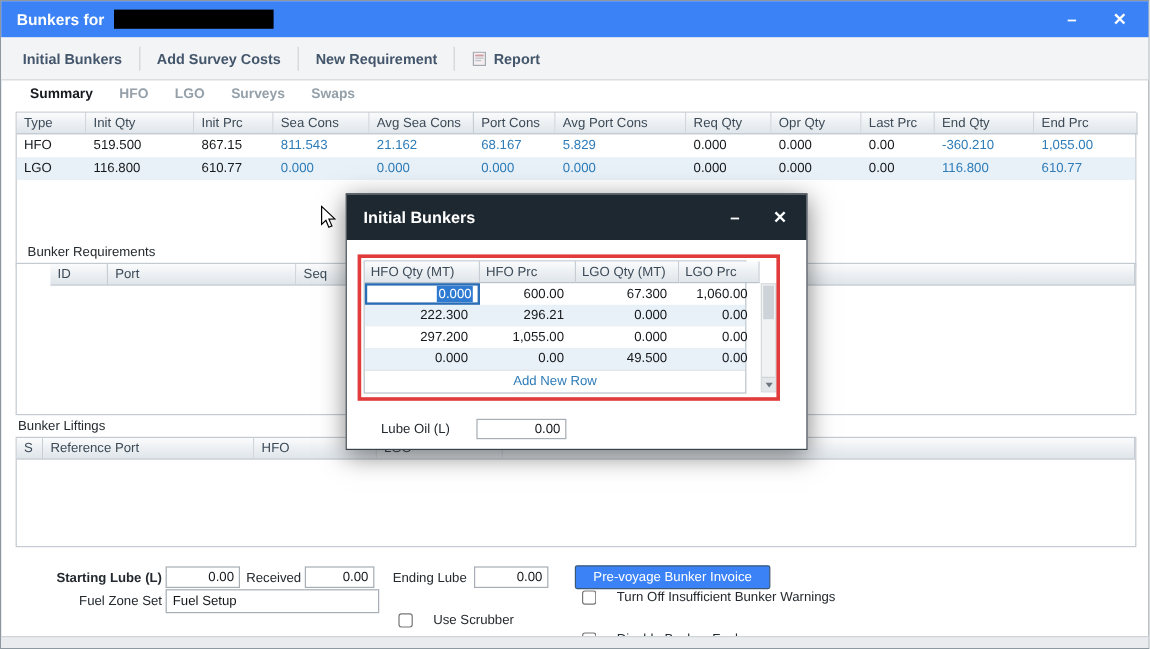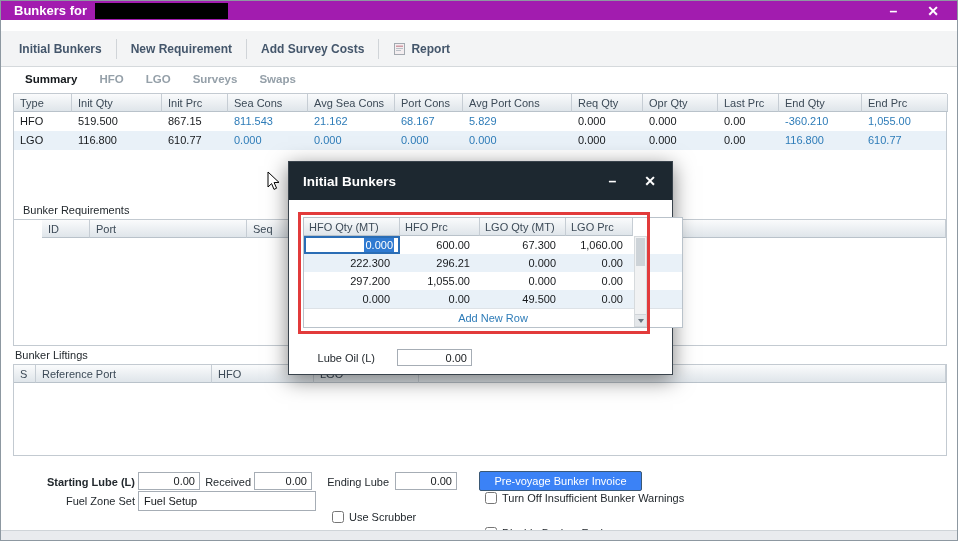--- a/index.html
+++ b/index.html
@@ -2,21 +2,21 @@
 <html><head>
 <meta charset="utf-8">
 <style>
   * { margin:0; padding:0; box-sizing:border-box; }
   html,body { width:958px; height:541px; }
   body { font-family:"Liberation Sans", sans-serif; background:#fff; position:relative; overflow:hidden; }
 
   .window { position:absolute; inset:0; border:1px solid #8d98a1; background:#fff; }
 
   
-  .titlebar { position:absolute; left:0; top:0; right:0; height:19px; background:#a21caf; display:flex; align-items:center; color:#fff; z-index:2; }
+  .titlebar { position:absolute; left:0; top:0; right:0; height:30px; background:#3b82f6; display:flex; align-items:center; color:#fff; z-index:2; }
   .title-text { font-size:13px; font-weight:bold; margin-left:13px; white-space:nowrap; }
   .redacted { width:133px; height:16px; background:#000; margin-left:8px; }
   .win-controls { margin-left:auto; display:flex; align-items:center; gap:30px; margin-right:18px; }
   .win-btn { color:#fff; font-size:14px; font-weight:bold; cursor:default; line-height:14px; }
 
   
   .toolbar { position:absolute; top:30px; left:0; right:0; height:36px; background:#f3f4f5; border-bottom:1px solid #d5d9dc; display:flex; align-items:center; padding-left:4px; }
   .tb-item { font-size:12px; font-weight:bold; color:#44566b; padding:3px 14px; display:flex; align-items:center; gap:5px; white-space:nowrap; }
   .tb-item + .tb-item { border-left:1px solid #d0d4d8; }
 
@@ -39,30 +39,30 @@
   .num { text-align:left; }
   .blue { color:#2e7cb8; }
   .row-alt { background:#e9f1f8; }
   .sec-label { position:absolute; left:14px; font-size:11px; color:#23292e; }
 
   
   .f-label { position:absolute; font-size:11px; color:#23292e; text-align:right; white-space:nowrap; }
   .f-input { position:absolute; height:18px; border:1px solid #a6adb5; font-size:11px; text-align:right; padding:0 4px; background:#fff; color:#16191c; font-family:inherit; }
   .combo { position:absolute; left:137px; top:490px; width:178px; height:20px; border:1px solid #a6adb5; background:#fff; font-size:11px; line-height:18px; padding-left:5px; color:#16191c; }
   .invoice-btn { position:absolute; left:478px; top:470px; width:163px; height:20px; background:#3b82f6; border:1px solid #3b5874; border-radius:2px; color:#fff; font-size:11px; font-family:inherit; text-align:center; line-height:18px; }
-  .chk-row { position:absolute; display:flex; align-items:flex-start; gap:5px; font-size:11px; color:#23292e; white-space:nowrap; }
+  .chk-row { position:absolute; display:flex; align-items:flex-start; gap:17px; font-size:11px; color:#23292e; white-space:nowrap; }
   .chk-row input { width:12px; height:12px; margin:0; }
   .bottom-strip { position:absolute; left:0; right:0; bottom:0; height:10px; background:#e9ebee; border-top:1px solid #cfd4d8; }
 
   
   #modal { position:absolute; left:287px; top:160px; width:385px; height:214px; background:#fff; border:1px solid #39434c; box-shadow:0 5px 20px rgba(0,0,0,0.5); z-index:10; }
   .modal-titlebar { height:38px; background:#1d2830; display:flex; align-items:center; color:#fff; }
   .modal-title { font-size:13.5px; font-weight:bold; margin-left:14px; }
   .modal-controls { margin-left:auto; margin-right:16px; display:flex; gap:28px; }
-  .mgrid { position:absolute; left:14px; top:55px; width:380px; border:1px solid #b9c2ca; background:#fff; }
+  .mgrid { position:absolute; left:14px; top:55px; width:319px; border:1px solid #b9c2ca; background:#fff; }
   .cols-modal { grid-template-columns:96px 80px 86px 67px; }
   .mh { background:linear-gradient(#fafbfc,#dfe5ea); border-right:1px solid #c6cdd4; border-bottom:1px solid #b9c2ca; font-size:11px; color:#3c4a57; padding:2px 5px; height:18px; line-height:14px; white-space:nowrap; overflow:hidden; }
   .mc { font-size:11px; height:18px; line-height:18px; padding:0 10px 0 4px; text-align:right; color:#16191c; white-space:nowrap; overflow:hidden; }
   .edit-cell { border:2px solid #2a6db5; background:#fff; display:flex; justify-content:flex-end; align-items:center; padding:0 4px; line-height:14px; }
   .sel { background:#2f7ad1; color:#fff; padding:0 1px; font-size:11px; }
   .add-row { height:19px; line-height:19px; text-align:center; color:#2e7cb8; font-size:11px; border-top:1px solid #dde2e7; }
   .anno { position:absolute; left:9px; top:50px; width:352px; height:122px; border:3px solid #e23b3b; z-index:12; pointer-events:none; }
   .mscroll { position:absolute; left:345px; top:74px; width:13px; height:91px; background:#f1f2f3; border:1px solid #d6dadd; }
   .mthumb { position:absolute; left:1px; top:1px; width:9px; height:28px; background:#cdd3d8; }
   .marrow { position:absolute; left:0; bottom:0; width:11px; height:12px; background:#e4e7ea; border-top:1px solid #d0d4d8; display:flex; align-items:center; justify-content:center; }
@@ -84,24 +84,24 @@
       <span class="win-btn">–</span>
       <span class="win-btn">✕</span>
     </div>
   </div>
 
   <div class="toolbar">
     <div class="tb-item">
       <span>Initial Bunkers</span>
     </div>
     <div class="tb-item">
+      <span>Add Survey Costs</span>
+    </div>
+    <div class="tb-item">
       <span>New Requirement</span>
-    </div>
-    <div class="tb-item">
-      <span>Add Survey Costs</span>
     </div>
     <div class="tb-item">
       <svg width="13" height="12" viewBox="0 0 13 12">
         <rect x="1.5" y="0.5" width="10" height="11" fill="#f4eef0" stroke="#a3a9b0"></rect>
         <rect x="3" y="2.5" width="7" height="1.5" fill="#d09aa4"></rect>
         <rect x="3" y="5" width="7" height="1" fill="#b9c0c7"></rect>
         <rect x="3" y="7" width="5" height="1" fill="#b9c0c7"></rect>
       </svg>
       <span>Report</span>
     </div>

